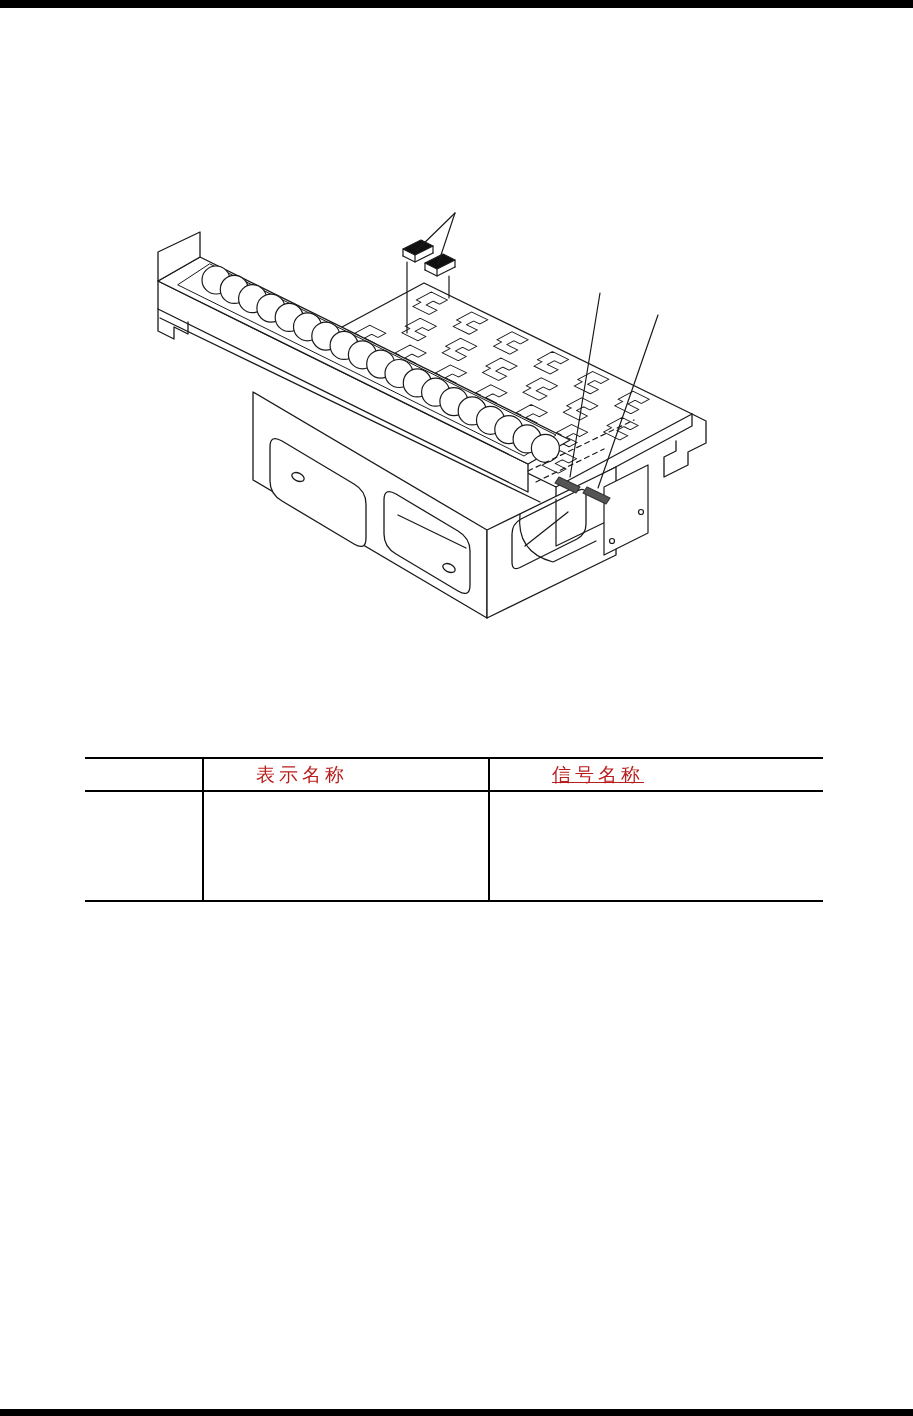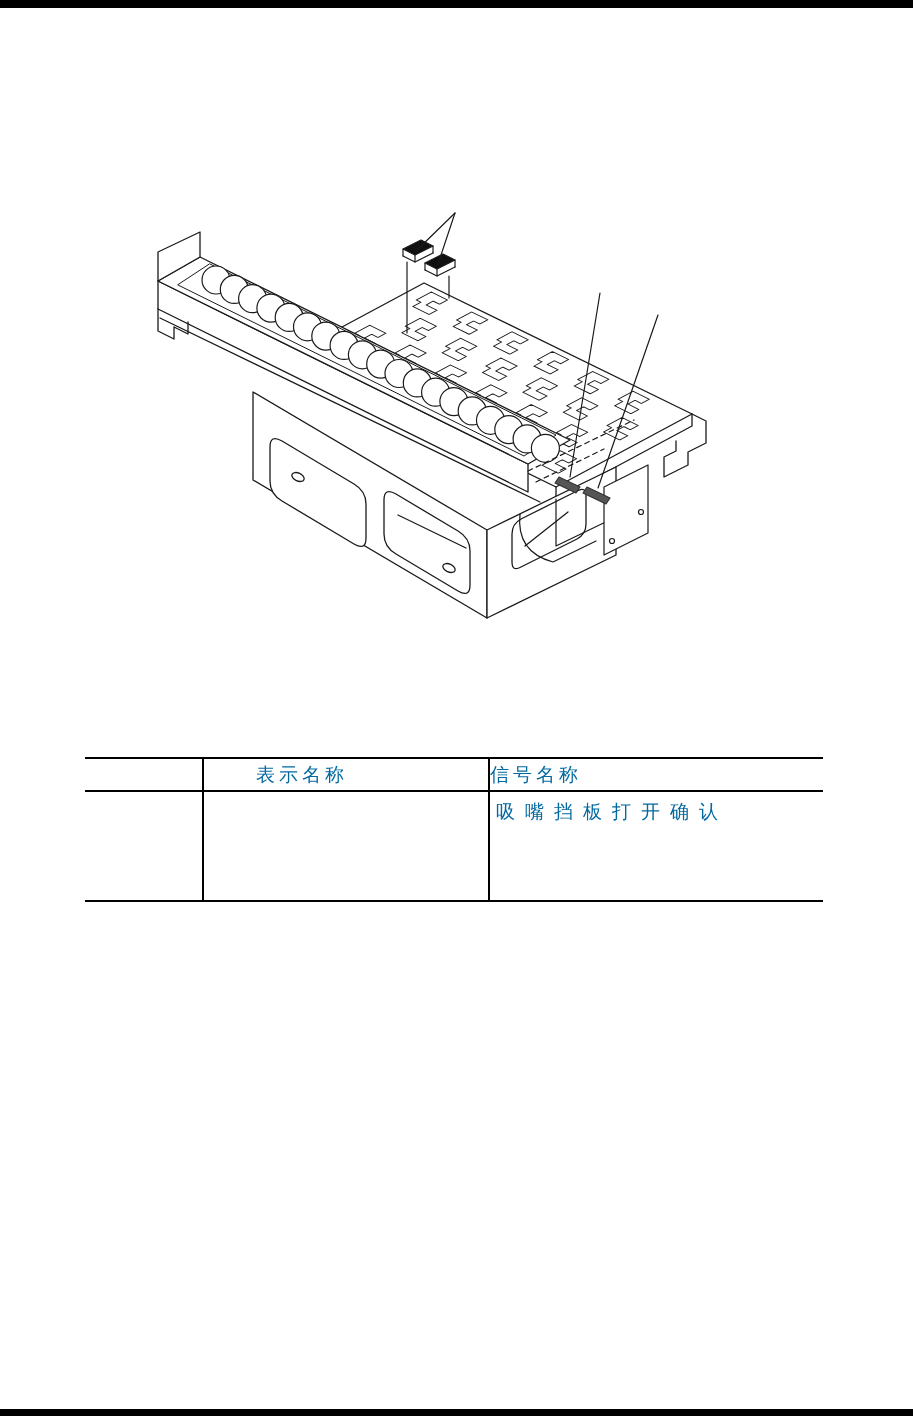--- a/index.html
+++ b/index.html
@@ -1,38 +1,38 @@
 <!DOCTYPE html>
 <html><head>
 <meta charset="utf-8">
 <style>
   html,body{margin:0;padding:0;background:#e8e8e8;}
   .page{
     position:relative;width:913px;height:1416px;margin:0 auto;
     background:#ffffff;overflow:hidden;
-    font-family:"DejaVu Serif","Liberation Serif",serif;color:#0369a1;
+    font-family:"DejaVu Serif","Liberation Serif",serif;color:#b91c1c;
   }
   .rule{position:absolute;left:0;width:913px;background:#000;}
   .rule.top{top:0;height:8px;}
   .rule.bottom{top:1409px;height:7px;}
   .figure-wrap{position:absolute;left:150px;top:190px;width:560px;height:460px;}
   .figure-wrap svg{display:block;width:100%;height:100%;}
 
   
   .sig-table{position:absolute;left:85px;top:757px;width:738px;}
   .t-row{display:flex;box-sizing:border-box;}
   .t-head{height:35px;border-top:2px solid #000;border-bottom:2px solid #000;}
   .t-body{height:110px;border-bottom:2px solid #000;}
   .cell{box-sizing:border-box;height:100%;}
   .c1{width:117px;}
   .c2{width:286px;border-left:2px solid #000;}
   .c3{width:335px;border-left:2px solid #000;}
   .t-head .cell{display:flex;align-items:center;font-size:19px;letter-spacing:4px;}
   .t-head .c2{padding-left:52px;}
-  .t-head .c3{}
+  .t-head .c3{padding-left:62px;text-decoration:underline;}
   .t-body .c3{padding:2px 0 0 6px;}
   .sig-line{font-size:19px;letter-spacing:10px;line-height:35px;white-space:nowrap;}
 </style>
 </head>
 <body>
 
 <div class="page">
 
   <div class="rule top"></div>
 
@@ -161,20 +161,19 @@
   <div class="sig-table">
     <div class="t-row t-head">
       <div class="cell c1"></div>
       <div class="cell c2">表示名称</div>
       <div class="cell c3">信号名称</div>
     </div>
     <div class="t-row t-body">
       <div class="cell c1"></div>
       <div class="cell c2"></div>
       <div class="cell c3">
-        <div class="sig-line">吸嘴挡板打开确认</div>
       </div>
     </div>
   </div>
 
   <div class="rule bottom"></div>
 
 </div>
 
 </body></html>

